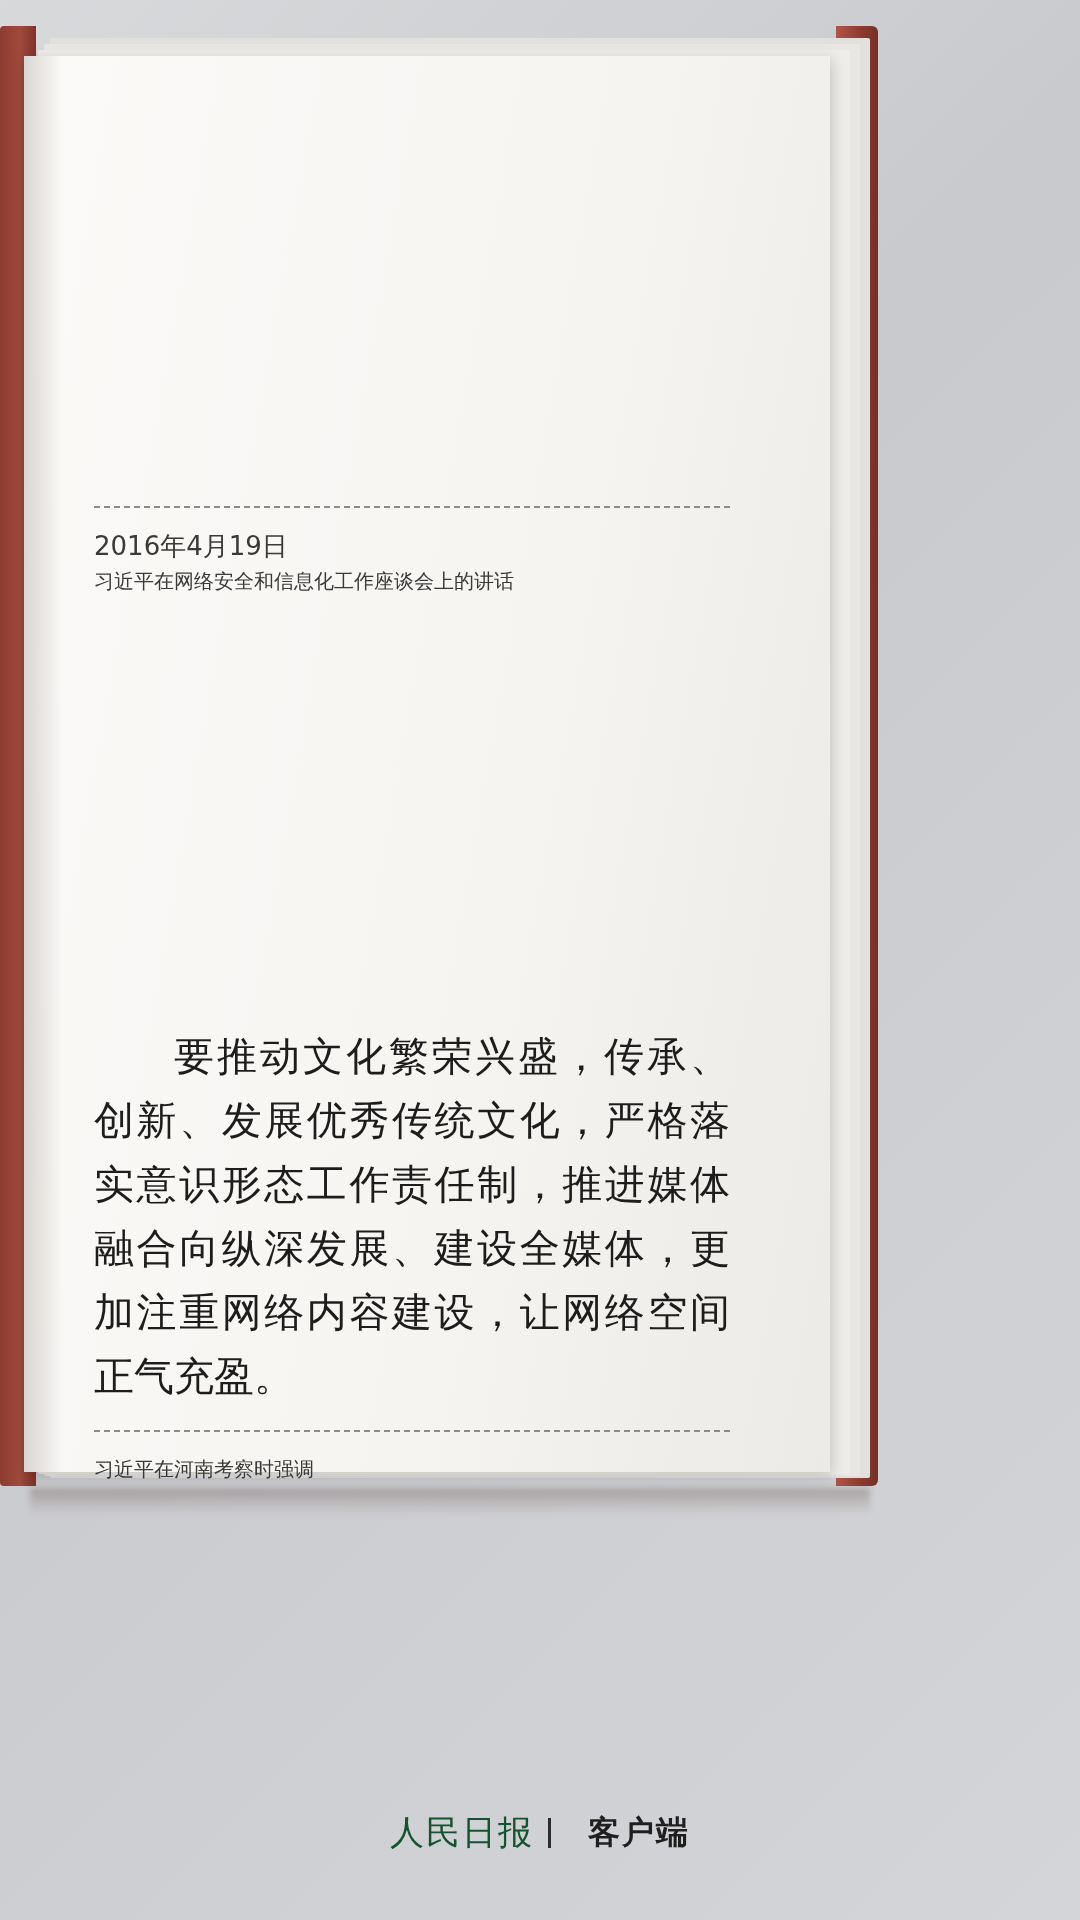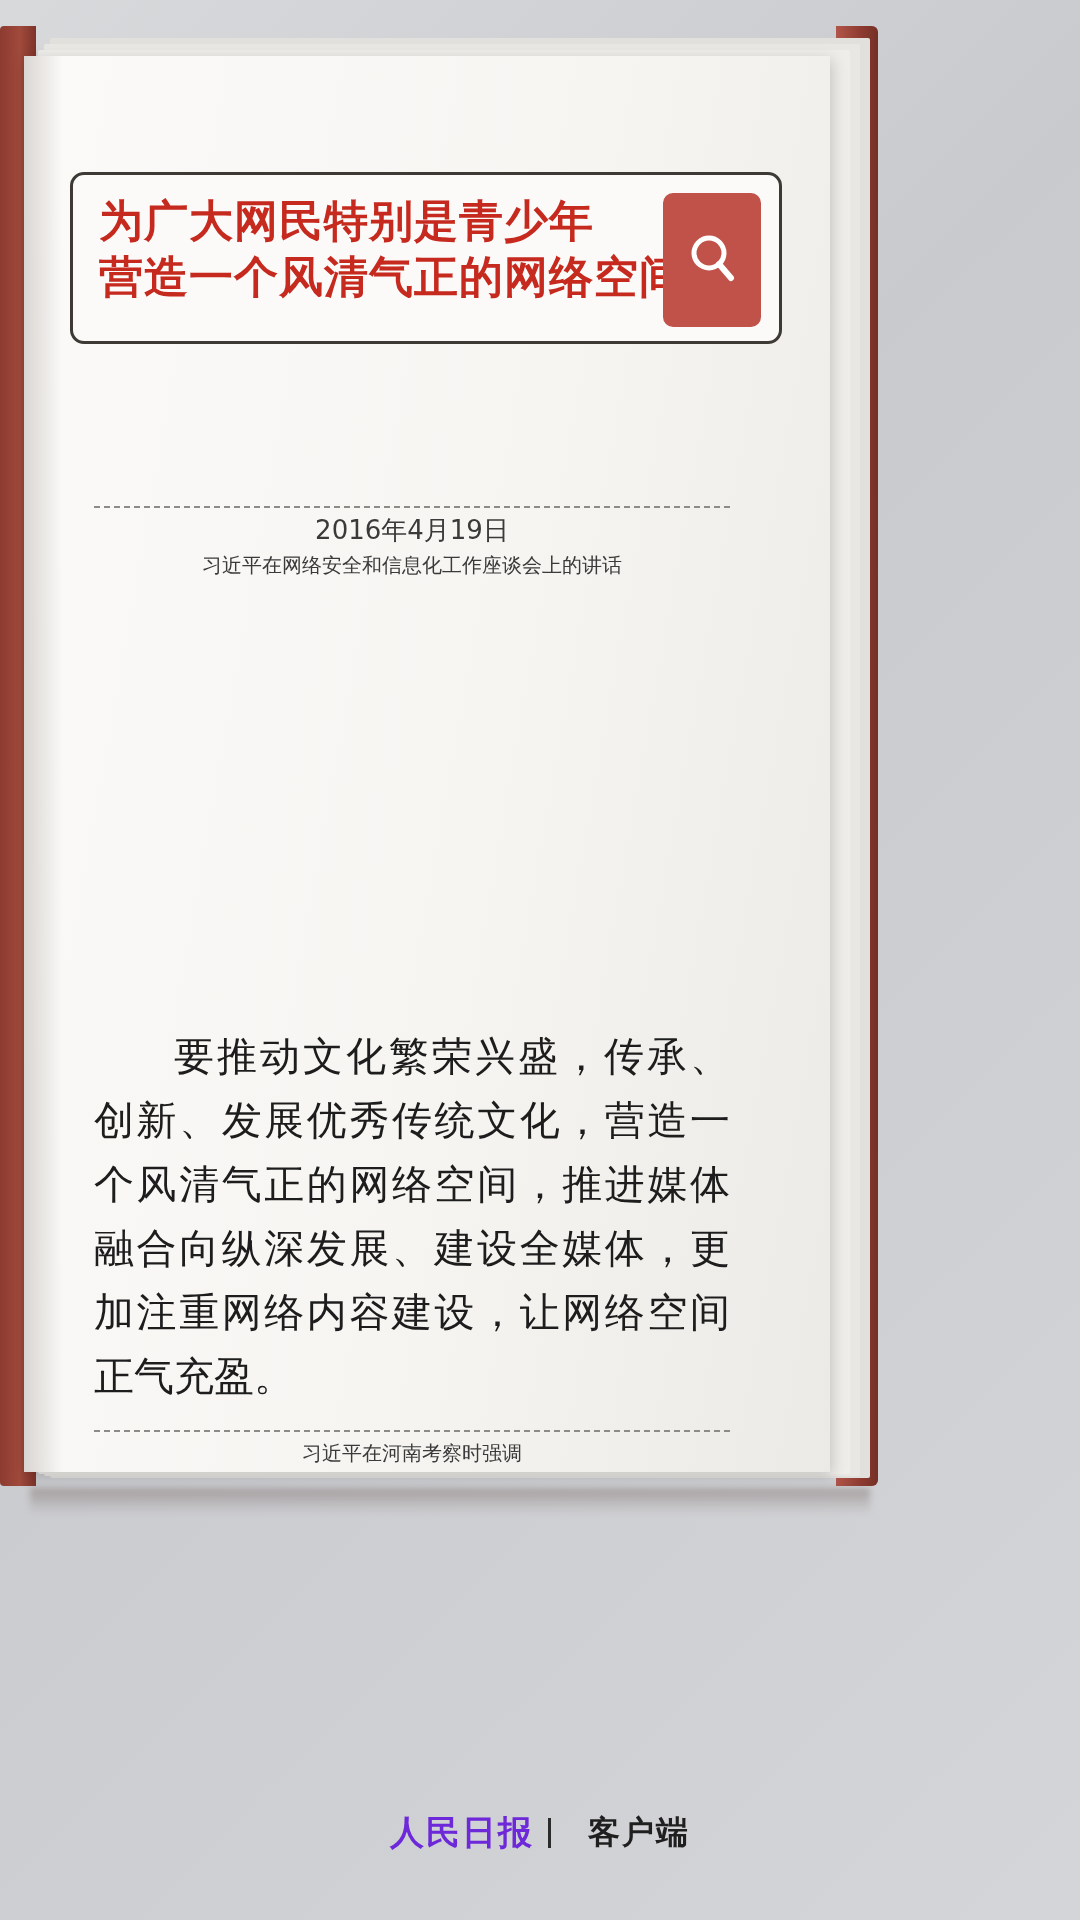--- a/index.html
+++ b/index.html
@@ -135,22 +135,22 @@
     text-align: justify;
     letter-spacing: 0px;
   }
   .quote-rule {
     margin-top: 22px;
     border-top: 2px dashed #8d8b87;
     width: 100%;
     height: 0;
   }
   .quote-meta {
-    margin-top: 4px;
-    text-align: center;
+    margin-top: 20px;
+    text-align: left;
     font-family: "DejaVu Sans", "Liberation Sans", sans-serif;
     color: #3a3a3a;
   }
   .quote-date { font-size: 26px; line-height: 36px; }
   .quote-source { font-size: 20px; line-height: 34px; }
 
   
   .footer {
     position: absolute;
     left: 0;
@@ -159,22 +159,22 @@
     text-align: center;
   }
   .footer-inner {
     display: inline-flex;
     align-items: center;
     gap: 8px;
   }
   .footer-brand {
     font-family: "DejaVu Serif", "Liberation Serif", serif;
     font-size: 34px;
-    font-weight: bold;
-    color: #6d28d9;
+    font-weight: normal;
+    color: #14532d;
     letter-spacing: 2px;
   }
   .footer-divider {
     width: 3px;
     height: 30px;
     background: #2b2b2b;
     display: inline-block;
     margin: 0 6px;
   }
   .footer-app {
@@ -194,43 +194,31 @@
   <div class="book-edge-right"></div>
 
   <div class="page-stack">
     <div class="page-sheet sheet1"></div>
     <div class="page-sheet sheet2"></div>
     <div class="page-sheet sheet3"></div>
 
     <div class="page-main">
       <div class="page-inner-shadow"></div>
 
-      <div class="title-card">
-        <div class="title-text">
-          <span class="title-line">为广大网民特别是青少年</span>
-          <span class="title-line">营造一个风清气正的网络空间</span>
-        </div>
-        <div class="search-badge">
-          <svg width="54" height="58" viewBox="0 0 54 58">
-            <circle cx="24" cy="22" r="15" fill="none" stroke="#ffffff" stroke-width="5"></circle>
-            <line x1="34" y1="33" x2="46" y2="47" stroke="#ffffff" stroke-width="6" stroke-linecap="round"></line>
-          </svg>
-        </div>
-      </div>
 
       <div class="quote-block quote-1">
         <div class="quote-rule"></div>
         <div class="quote-meta">
           <div class="quote-date">2016年4月19日</div>
           <div class="quote-source">习近平在网络安全和信息化工作座谈会上的讲话</div>
         </div>
       </div>
 
       <div class="quote-block quote-2">
-        <div class="quote-body">要推动文化繁荣兴盛，传承、创新、发展优秀传统文化，营造一个风清气正的网络空间，推进媒体融合向纵深发展、建设全媒体，更加注重网络内容建设，让网络空间正气充盈。</div>
+        <div class="quote-body">要推动文化繁荣兴盛，传承、创新、发展优秀传统文化，严格落实意识形态工作责任制，推进媒体融合向纵深发展、建设全媒体，更加注重网络内容建设，让网络空间正气充盈。</div>
         <div class="quote-rule"></div>
         <div class="quote-meta">
           <div class="quote-source">习近平在河南考察时强调</div>
         </div>
       </div>
     </div>
   </div>
 
   <div class="book-bottom-shadow"></div>
 </div>

